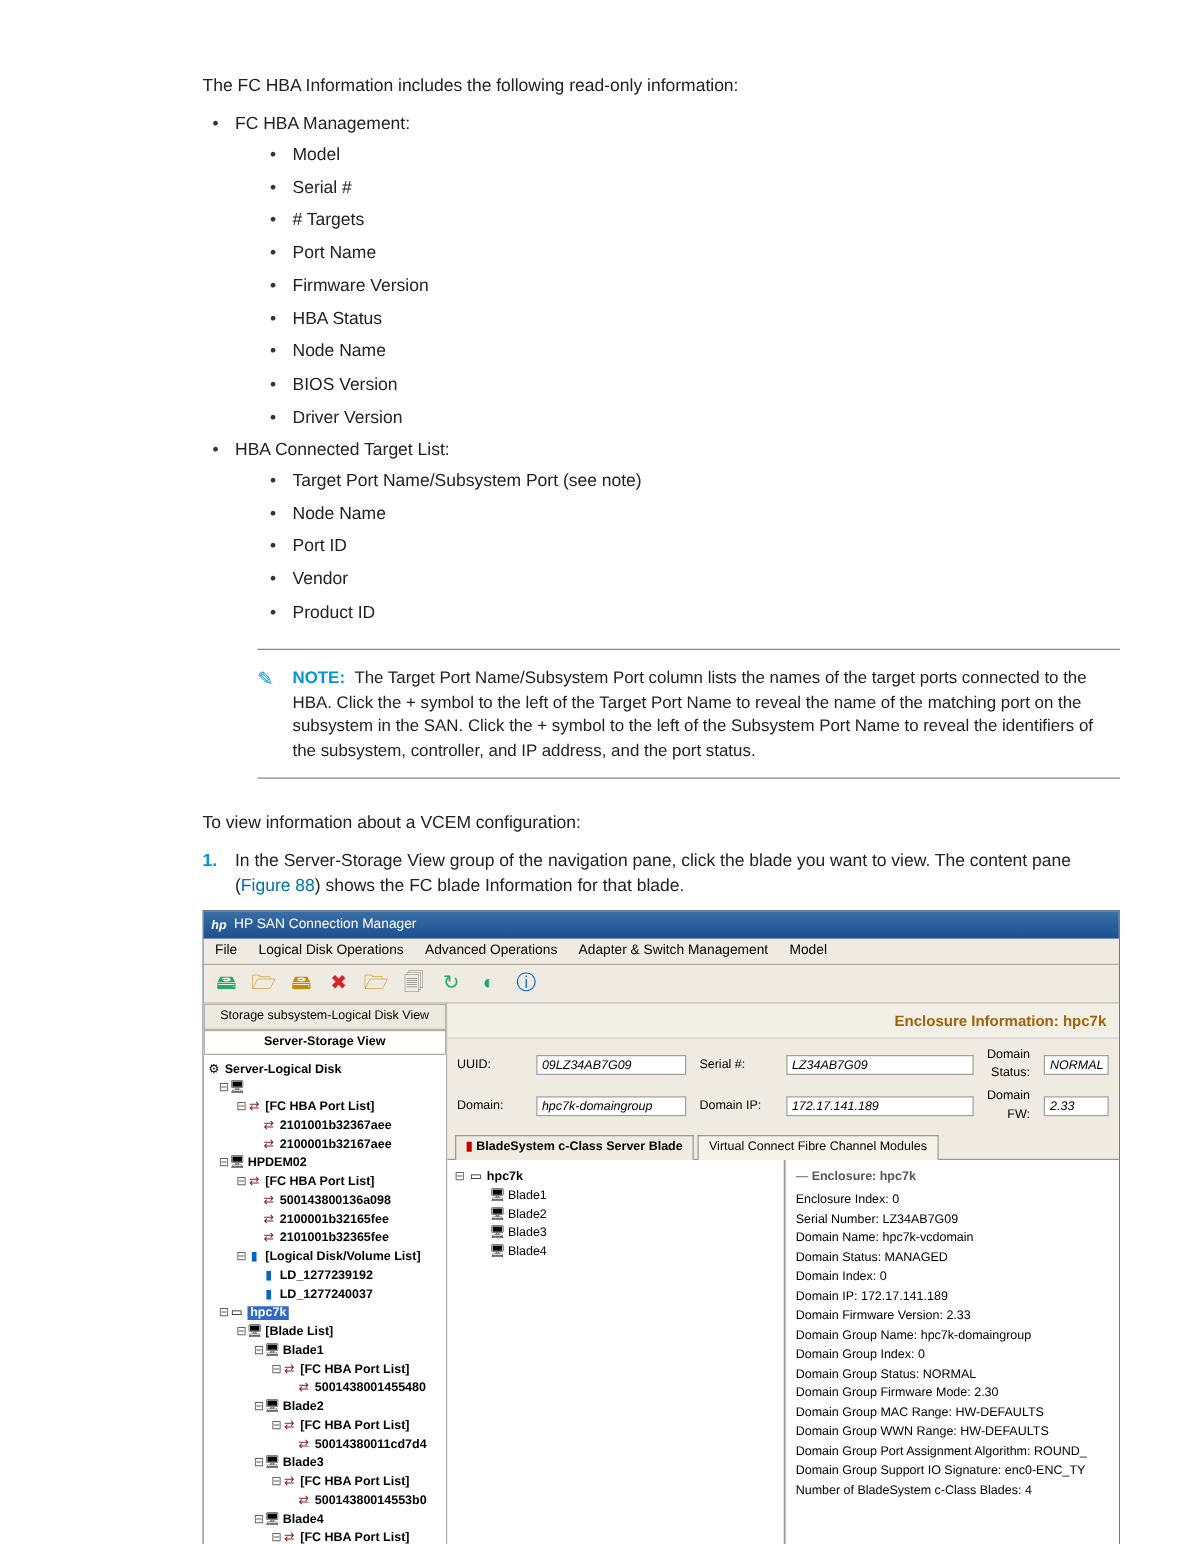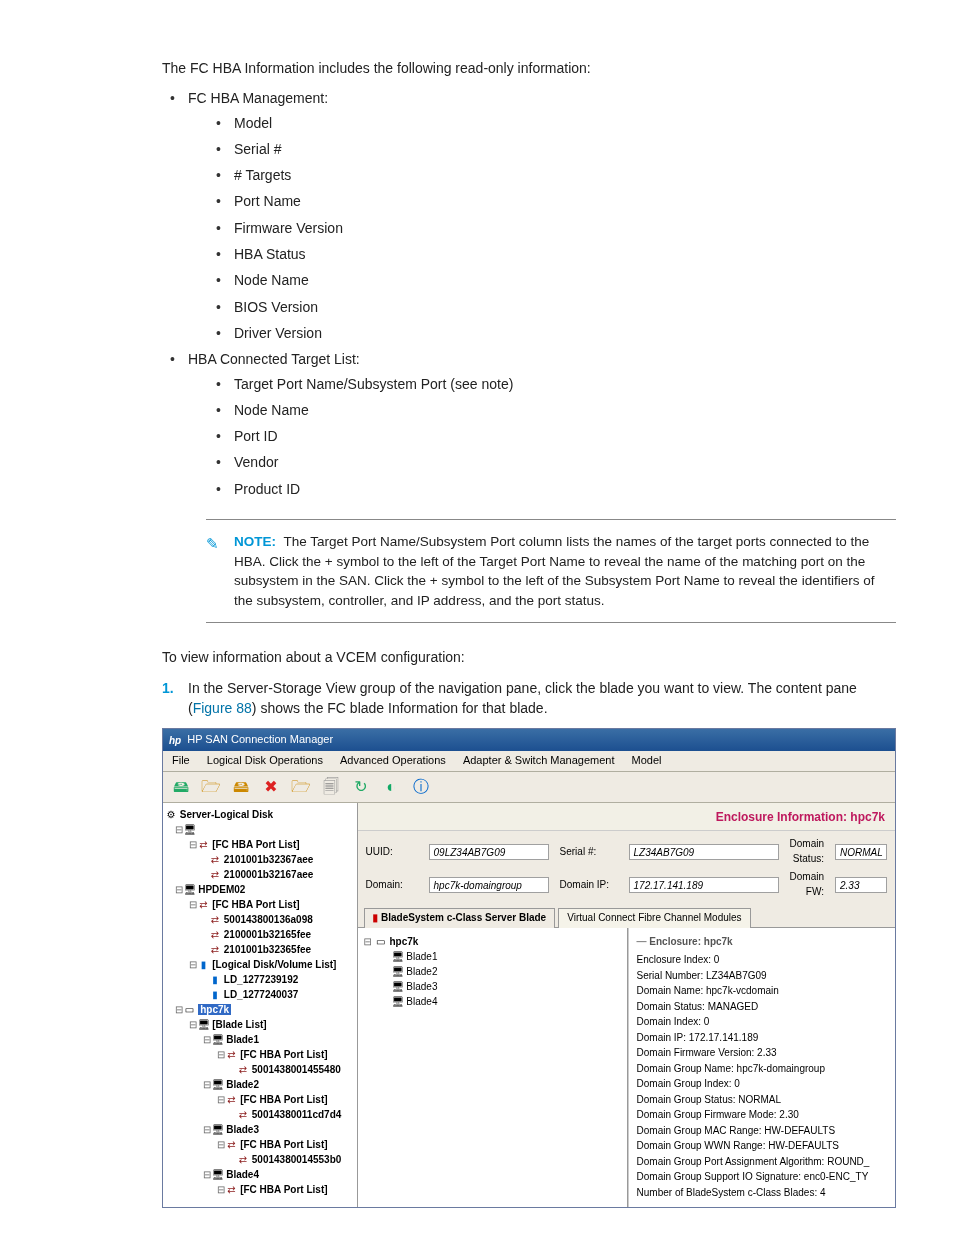--- a/index.html
+++ b/index.html
@@ -81,21 +81,21 @@
   }
   .tree .row { white-space: nowrap; }
   .tree .sel { background: #316ac5; color: #fff; padding: 0 2px; }
   .ic { display: inline-block; width: 12px; text-align: center; font-size: 10px; font-weight: normal;}
   .toggle { color: #666; font-weight: normal; }
   .fcp { color: #8a1a1a; }
 
   .right-pane { flex: 1; background: #efebe3; display: flex; flex-direction: column; }
   .content-header {
     text-align: right; font-weight: bold; font-size: 12px;
-    padding: 6px 10px 4px; color: #be185d; border-bottom: 1px solid #ccc;
+    padding: 6px 10px 4px; color: #a16207; border-bottom: 1px solid #ccc;
     background: #f2f0e6;
   }
   .info-grid {
     display: grid; grid-template-columns: 52px 120px 58px 150px auto 52px;
     gap: 4px 11px; padding: 6px 8px; font-size: 10px; align-items: center;
     background: #efebe3;
   }
   .info-grid .lbl { }
   .info-grid .val {
     background: #fff; border: 1px solid #a0a0a0; padding: 1px 4px; font-size: 10px; height: 16px; font-style: italic;
@@ -195,20 +195,24 @@
     <span class="tool-ic" style="color:#c80">🖴</span>
     <span class="tool-ic" style="color:#d22">✖</span>
     <span class="tool-ic" style="color:#c80">🗁</span>
     <span class="tool-ic" style="color:#888">🗐</span>
     <span class="tool-ic" style="color:#2a6">↻</span>
     <span class="tool-ic" style="color:#1a6">◐</span>
     <span class="tool-ic" style="color:#06c">ⓘ</span>
   </div>
   <div class="body-split">
     <div class="left-pane">
+      <div class="view-tabs">
+        <div class="view-tab">Storage subsystem-Logical Disk View</div>
+        <div class="view-tab active">Server-Storage View</div>
+      </div>
       <div class="tree">
         <div class="row"><span class="ic">⚙</span> <span>Server-Logical Disk</span></div>
         <div class="row" style="padding-left:10px"><span class="toggle">⊟</span><span class="ic">🖥</span></div>
         <div class="row" style="padding-left:24px"><span class="toggle">⊟</span><span class="ic fcp">⇄</span> <span>[FC HBA Port List]</span></div>
         <div class="row" style="padding-left:44px"><span class="ic fcp">⇄</span> <span>2101001b32367aee</span></div>
         <div class="row" style="padding-left:44px"><span class="ic fcp">⇄</span> <span>2100001b32167aee</span></div>
         <div class="row" style="padding-left:10px"><span class="toggle">⊟</span><span class="ic">🖥</span> <span>HPDEM02</span></div>
         <div class="row" style="padding-left:24px"><span class="toggle">⊟</span><span class="ic fcp">⇄</span> <span>[FC HBA Port List]</span></div>
         <div class="row" style="padding-left:44px"><span class="ic fcp">⇄</span> <span>500143800136a098</span></div>
         <div class="row" style="padding-left:44px"><span class="ic fcp">⇄</span> <span>2100001b32165fee</span></div>

